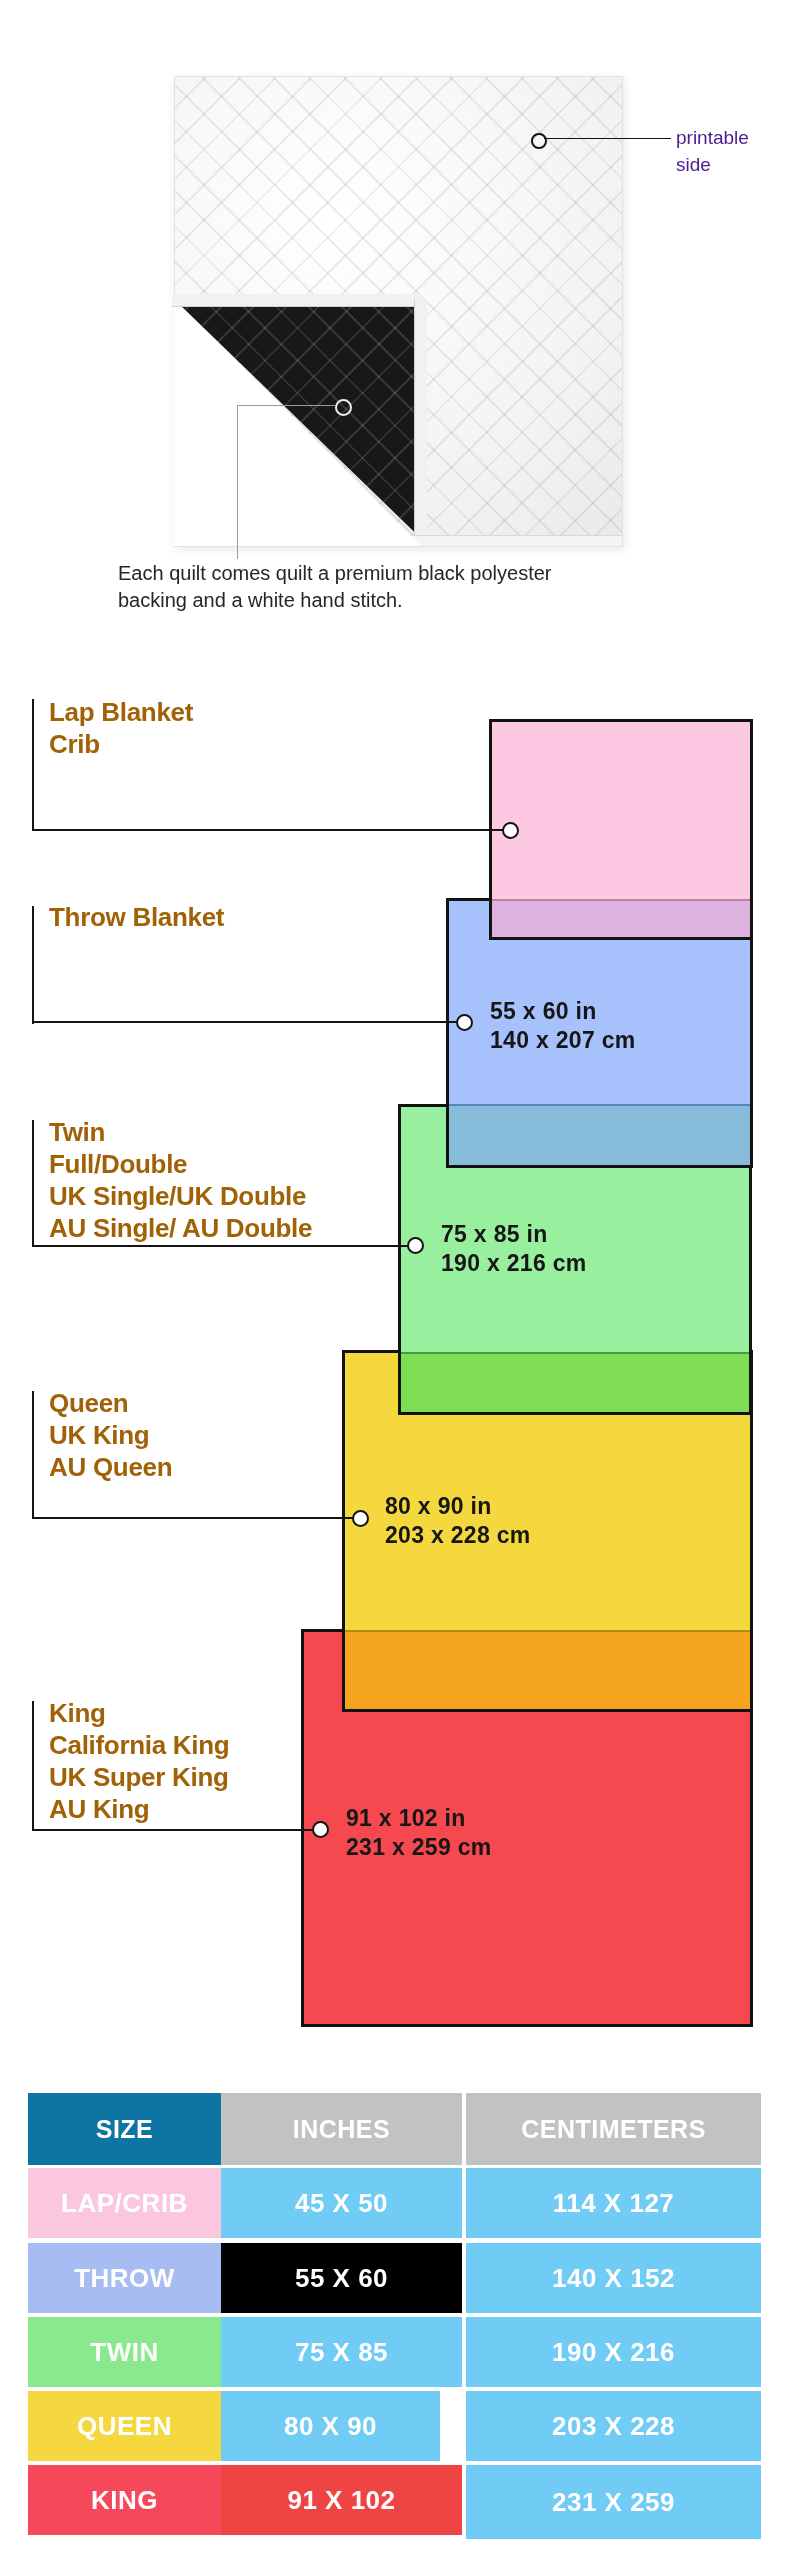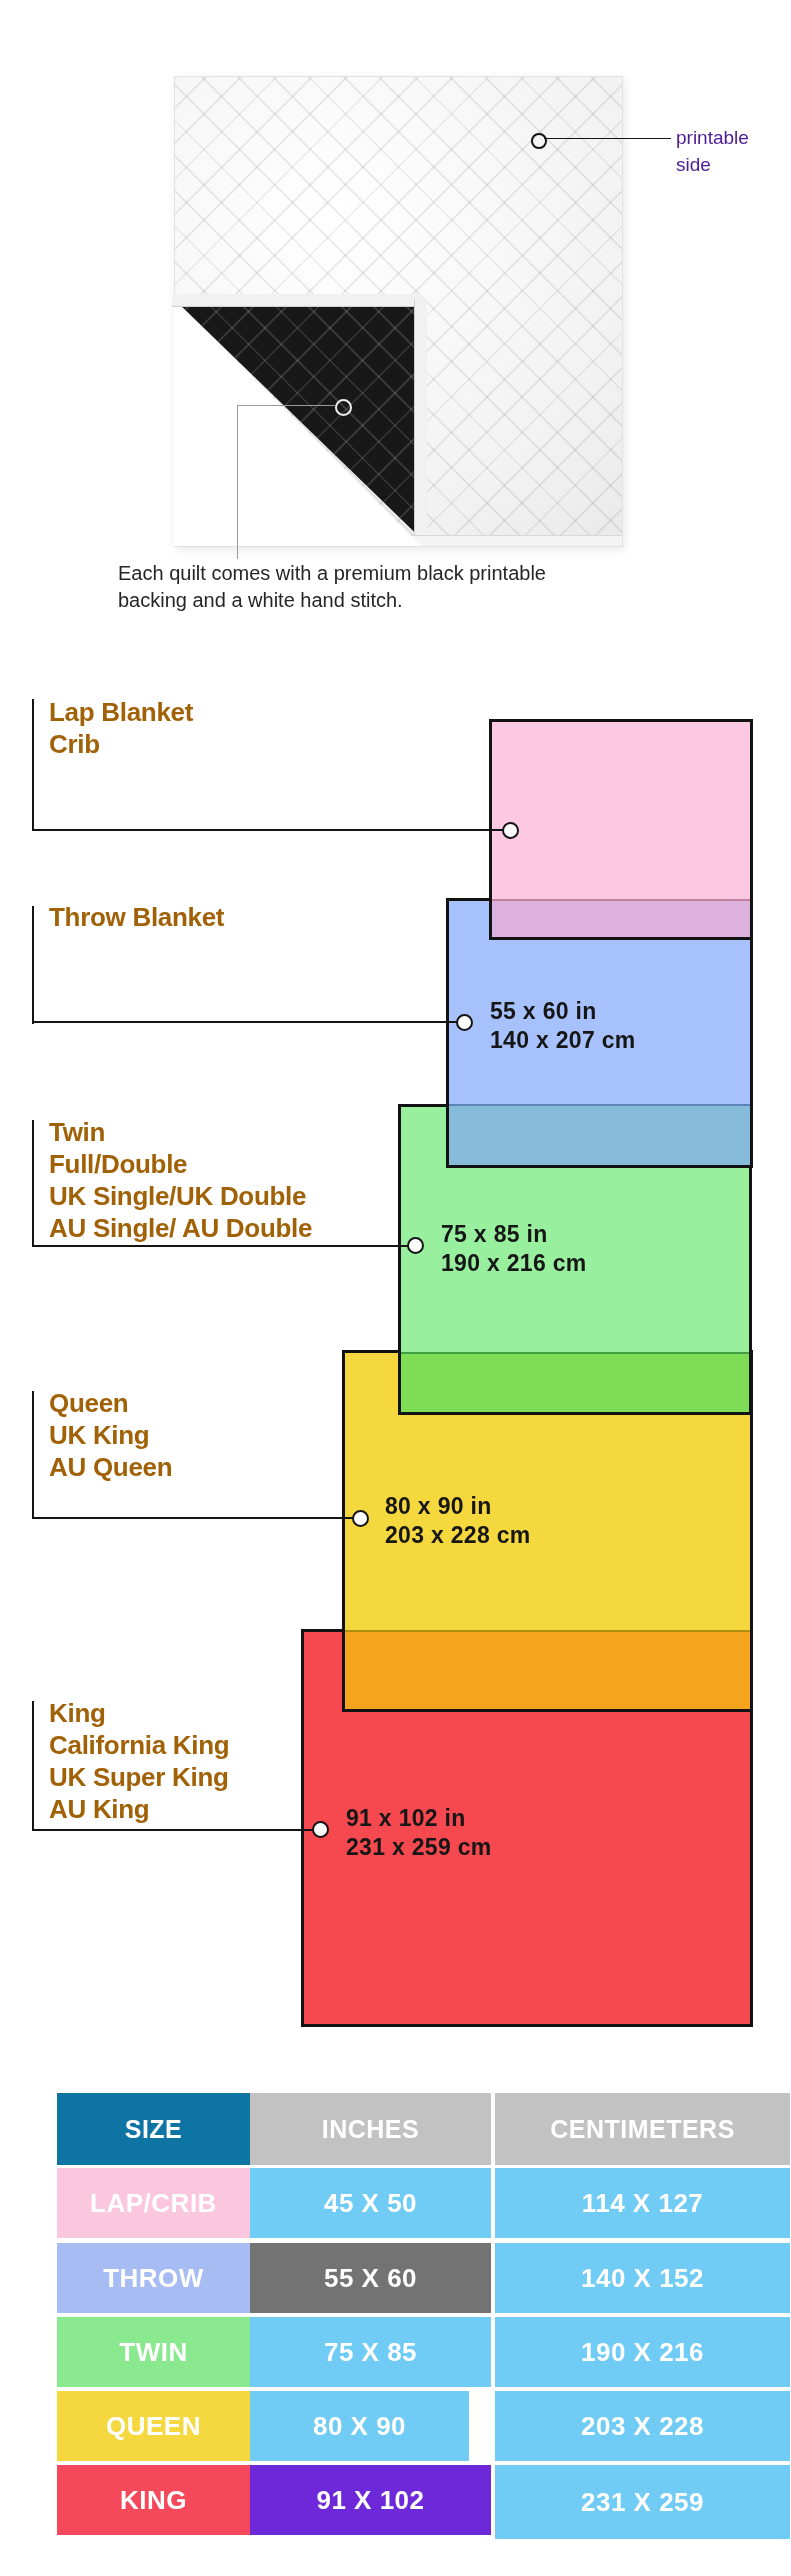--- a/index.html
+++ b/index.html
@@ -37,21 +37,21 @@
   
   .size-rect{border:3.8px solid #121212;box-sizing:border-box;}
   .overlap-band{position:absolute;left:0;right:0;bottom:0;box-sizing:border-box;}
   .size-label{font-size:26px;line-height:32px;font-weight:bold;color:#a16207;letter-spacing:-0.3px;white-space:nowrap;}
   .dim-text{font-size:23px;line-height:29px;font-weight:bold;color:#161616;white-space:nowrap;letter-spacing:0.3px;}
   .leader-h{border-top:2.9px solid #141414;}
   .leader-v{border-left:2.9px solid #141414;}
   .dim-circle{width:13.4px;height:13.4px;border:2.9px solid #141414;border-radius:50%;background:#ffffff;box-sizing:content-box;}
 
   
-  .cell{display:flex;align-items:center;justify-content:center;color:#ffffff;font-weight:bold;box-sizing:border-box;margin-left:29px;}
+  .cell{display:flex;align-items:center;justify-content:center;color:#ffffff;font-weight:bold;box-sizing:border-box;}
   .th{font-size:25px;letter-spacing:0.5px;}
   .td{font-size:26px;letter-spacing:0.5px;}
 </style>
 </head>
 <body>
 
 <div class="canvas">
 
   <div class="abs quilt" style="left:174px;top:76px;width:447px;height:469px;">
     <div class="quilt-binding-bottom"></div>
@@ -66,21 +66,21 @@
   <div class="abs printable-label" style="left:676px;top:124px;">
     <div>printable</div>
     <div>side</div>
   </div>
 
   <div class="abs callout-circle" style="left:335px;top:399px;width:13.4px;height:13.4px;border:2.9px solid #ededed;"></div>
   <div class="abs thin-line" style="left:237px;top:405px;width:98px;border-top:1.9px solid #9a9a9a;"></div>
   <div class="abs thin-line" style="left:237px;top:405px;width:0;height:154px;border-left:1.9px solid #9a9a9a;"></div>
 
   <div class="abs caption" style="left:118px;top:560px;">
-    <div>Each quilt comes with a premium black printable</div>
+    <div>Each quilt comes quilt a premium black polyester</div>
     <div>backing and a white hand stitch.</div>
   </div>
 
   <div class="abs size-rect" style="left: 301px; top: 1629px; width: 452px; height: 398px; z-index: 1; background-color: rgb(245, 72, 79);"></div>
 
   <div class="abs size-rect" style="left: 342px; top: 1350px; width: 411px; height: 362px; z-index: 2; background-color: rgb(245, 216, 62);">
     <div class="overlap-band" style="height: 79px; border-top: 2.9px solid rgb(176, 142, 18); background-color: rgb(244, 165, 29);"></div>
   </div>
 
   <div class="abs size-rect" style="left: 398px; top: 1104px; width: 354px; height: 311px; z-index: 3; background-color: rgb(152, 239, 158);">
@@ -158,29 +158,29 @@
 
   <div class="abs cell th" style="left: 28px; top: 2093px; width: 193px; height: 72px; background-color: rgb(14, 116, 164);">SIZE</div>
   <div class="abs cell th" style="left: 221px; top: 2093px; width: 241px; height: 72px; background-color: rgb(194, 194, 194);">INCHES</div>
   <div class="abs cell th" style="left: 466px; top: 2093px; width: 295px; height: 72px; background-color: rgb(194, 194, 194);">CENTIMETERS</div>
 
   <div class="abs cell td" style="left: 28px; top: 2168px; width: 193px; height: 70px; background-color: rgb(251, 199, 222);">LAP/CRIB</div>
   <div class="abs cell td" style="left: 221px; top: 2168px; width: 241px; height: 70px; background-color: rgb(112, 203, 245);">45 X 50</div>
   <div class="abs cell td" style="left: 466px; top: 2168px; width: 295px; height: 70px; background-color: rgb(112, 203, 245);">114 X 127</div>
 
   <div class="abs cell td" style="left: 28px; top: 2243px; width: 193px; height: 70px; background-color: rgb(168, 188, 244);">THROW</div>
-  <div class="abs cell td" style="left: 221px; top: 2243px; width: 241px; height: 70px; background-color: #737373;">55 X 60</div>
+  <div class="abs cell td" style="left: 221px; top: 2243px; width: 241px; height: 70px; background-color: #000000;">55 X 60</div>
   <div class="abs cell td" style="left: 466px; top: 2243px; width: 295px; height: 70px; background-color: rgb(112, 203, 245);">140 X 152</div>
 
   <div class="abs cell td" style="left: 28px; top: 2317px; width: 193px; height: 70px; background-color: rgb(138, 233, 142);">TWIN</div>
   <div class="abs cell td" style="left: 221px; top: 2317px; width: 241px; height: 70px; background-color: rgb(112, 203, 245);">75 X 85</div>
   <div class="abs cell td" style="left: 466px; top: 2317px; width: 295px; height: 70px; background-color: rgb(112, 203, 245);">190 X 216</div>
 
   <div class="abs cell td" style="left: 28px; top: 2391px; width: 193px; height: 70px; background-color: rgb(245, 216, 64);">QUEEN</div>
   <div class="abs cell td" style="left: 221px; top: 2391px; width: 219px; height: 70px; background-color: rgb(112, 203, 245);">80 X 90</div>
   <div class="abs cell td" style="left: 466px; top: 2391px; width: 295px; height: 70px; background-color: rgb(112, 203, 245);">203 X 228</div>
 
   <div class="abs cell td" style="left: 28px; top: 2465px; width: 193px; height: 70px; background-color: rgb(245, 72, 90);">KING</div>
-  <div class="abs cell td" style="left: 221px; top: 2465px; width: 241px; height: 70px; background-color: #6d28d9;">91 X 102</div>
+  <div class="abs cell td" style="left: 221px; top: 2465px; width: 241px; height: 70px; background-color: #ef4444;">91 X 102</div>
   <div class="abs cell td" style="left: 466px; top: 2465px; width: 295px; height: 74px; background-color: rgb(112, 203, 245);">231 X 259</div>
 
 </div>
 
 
 </body></html>

